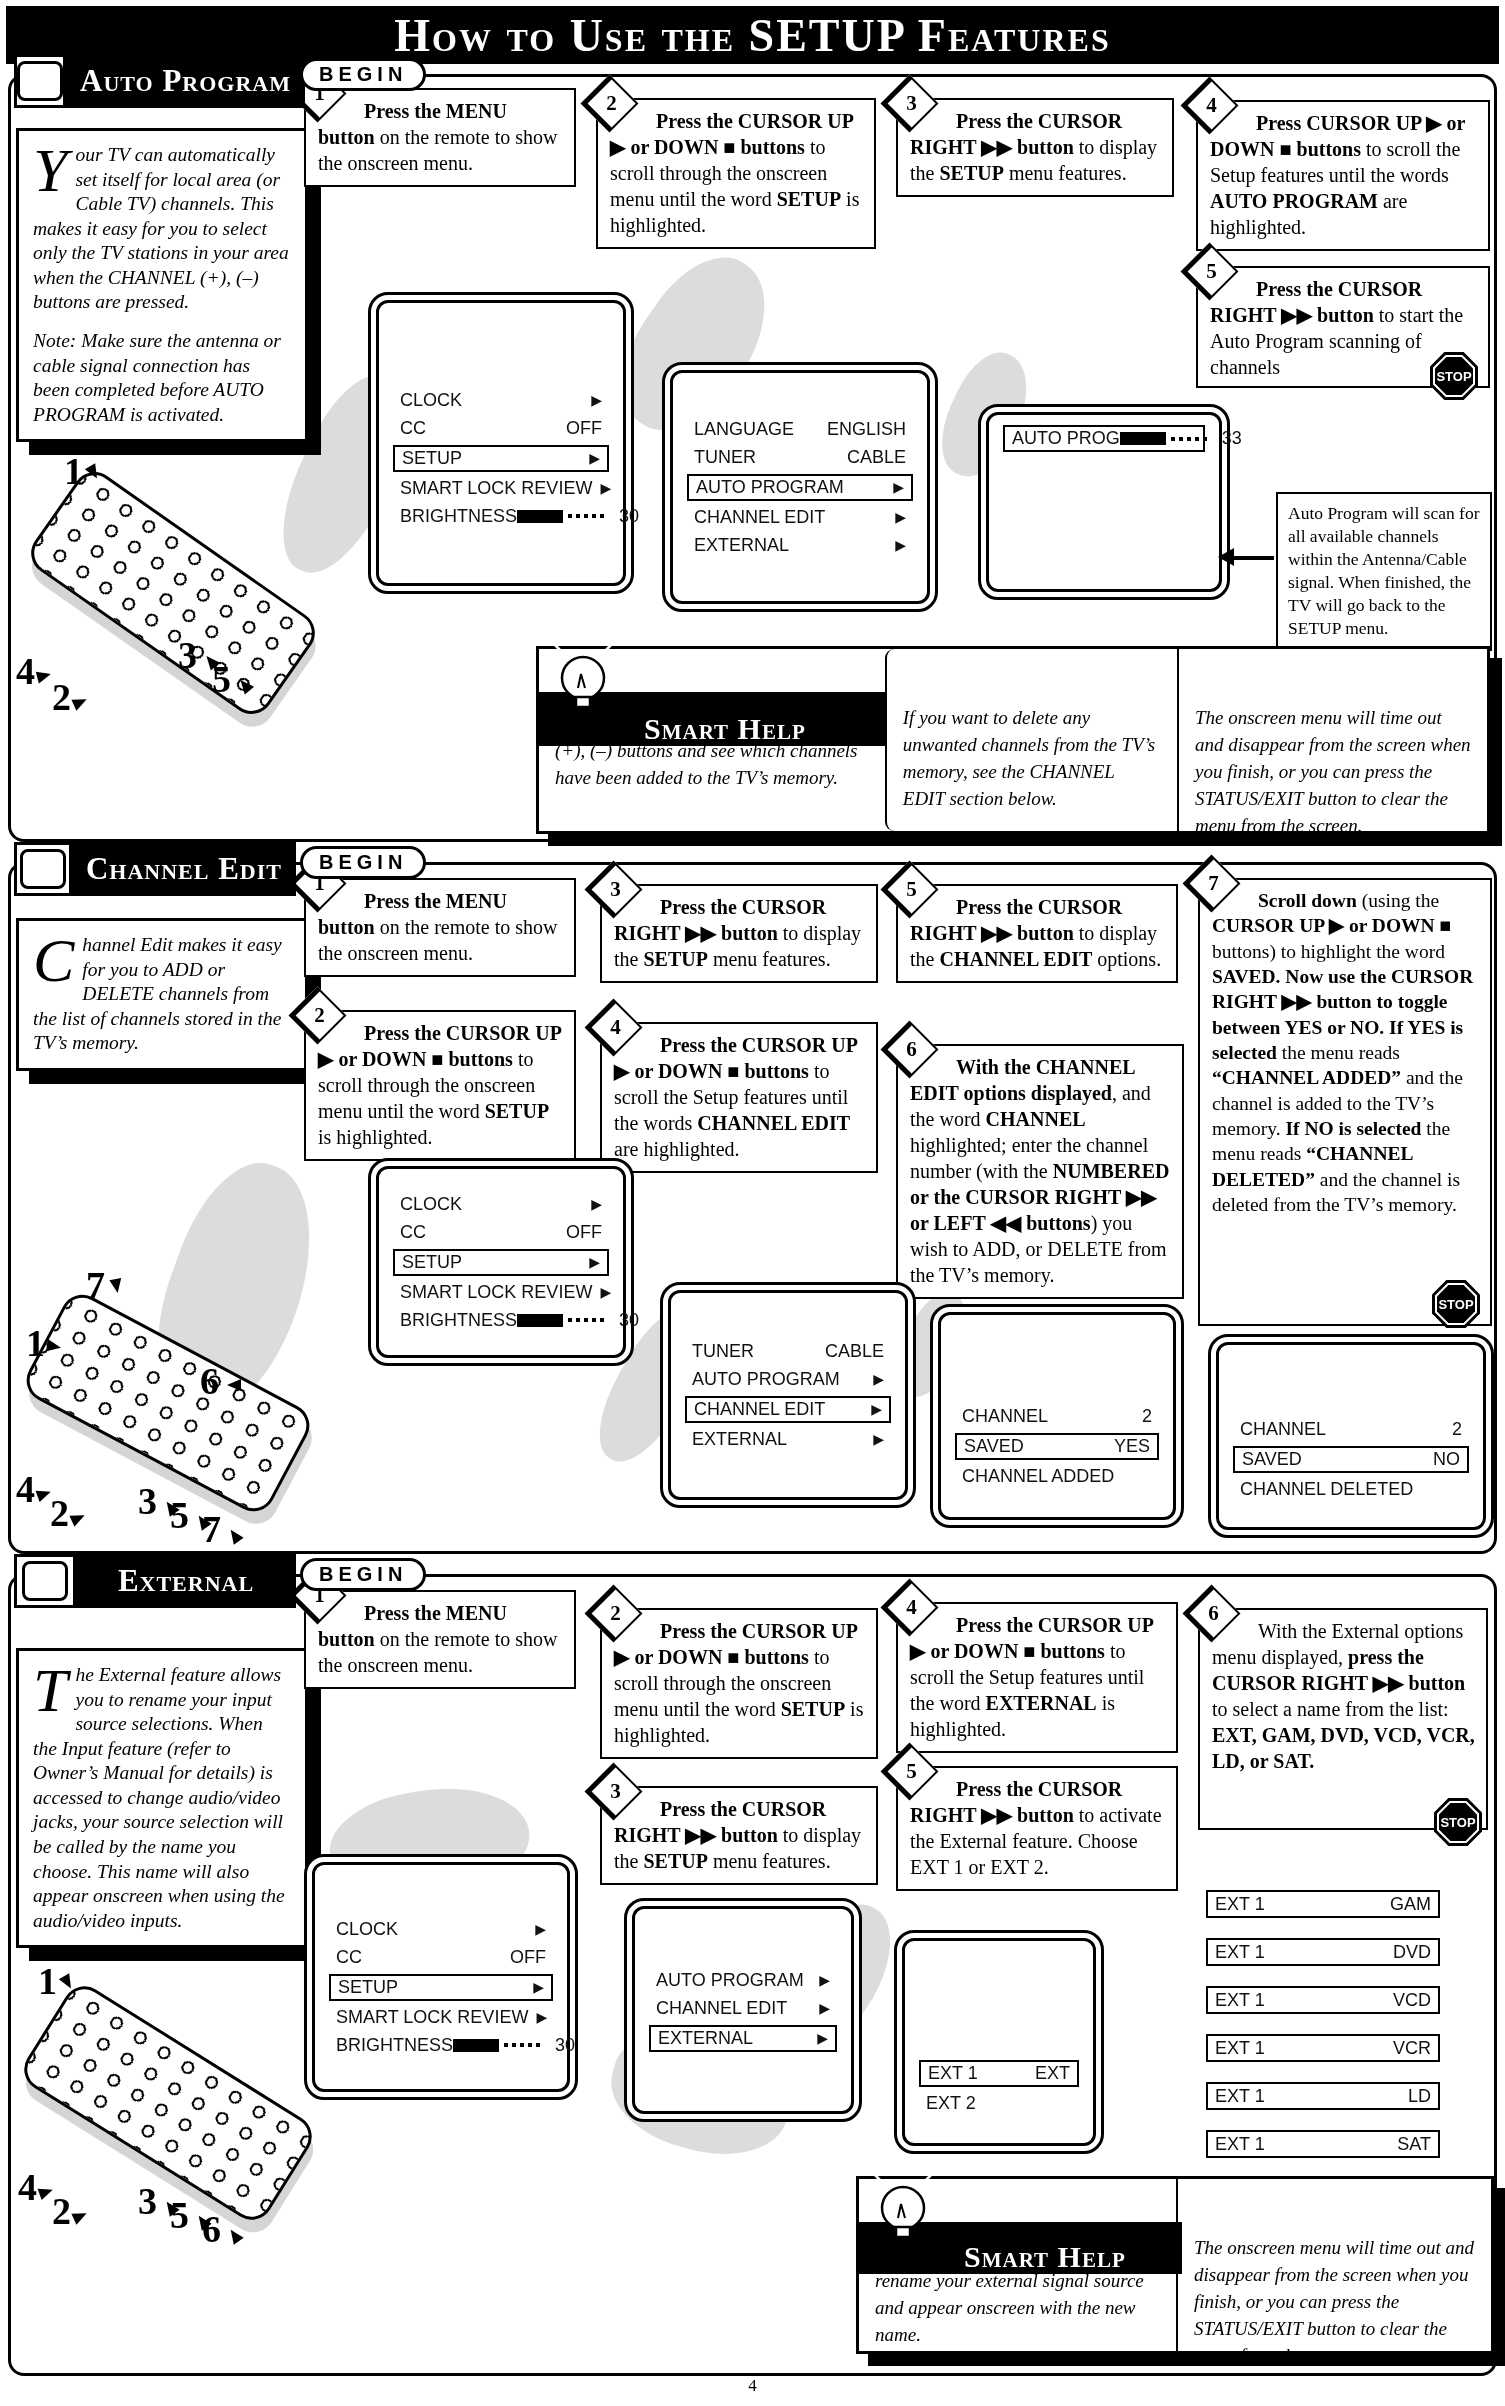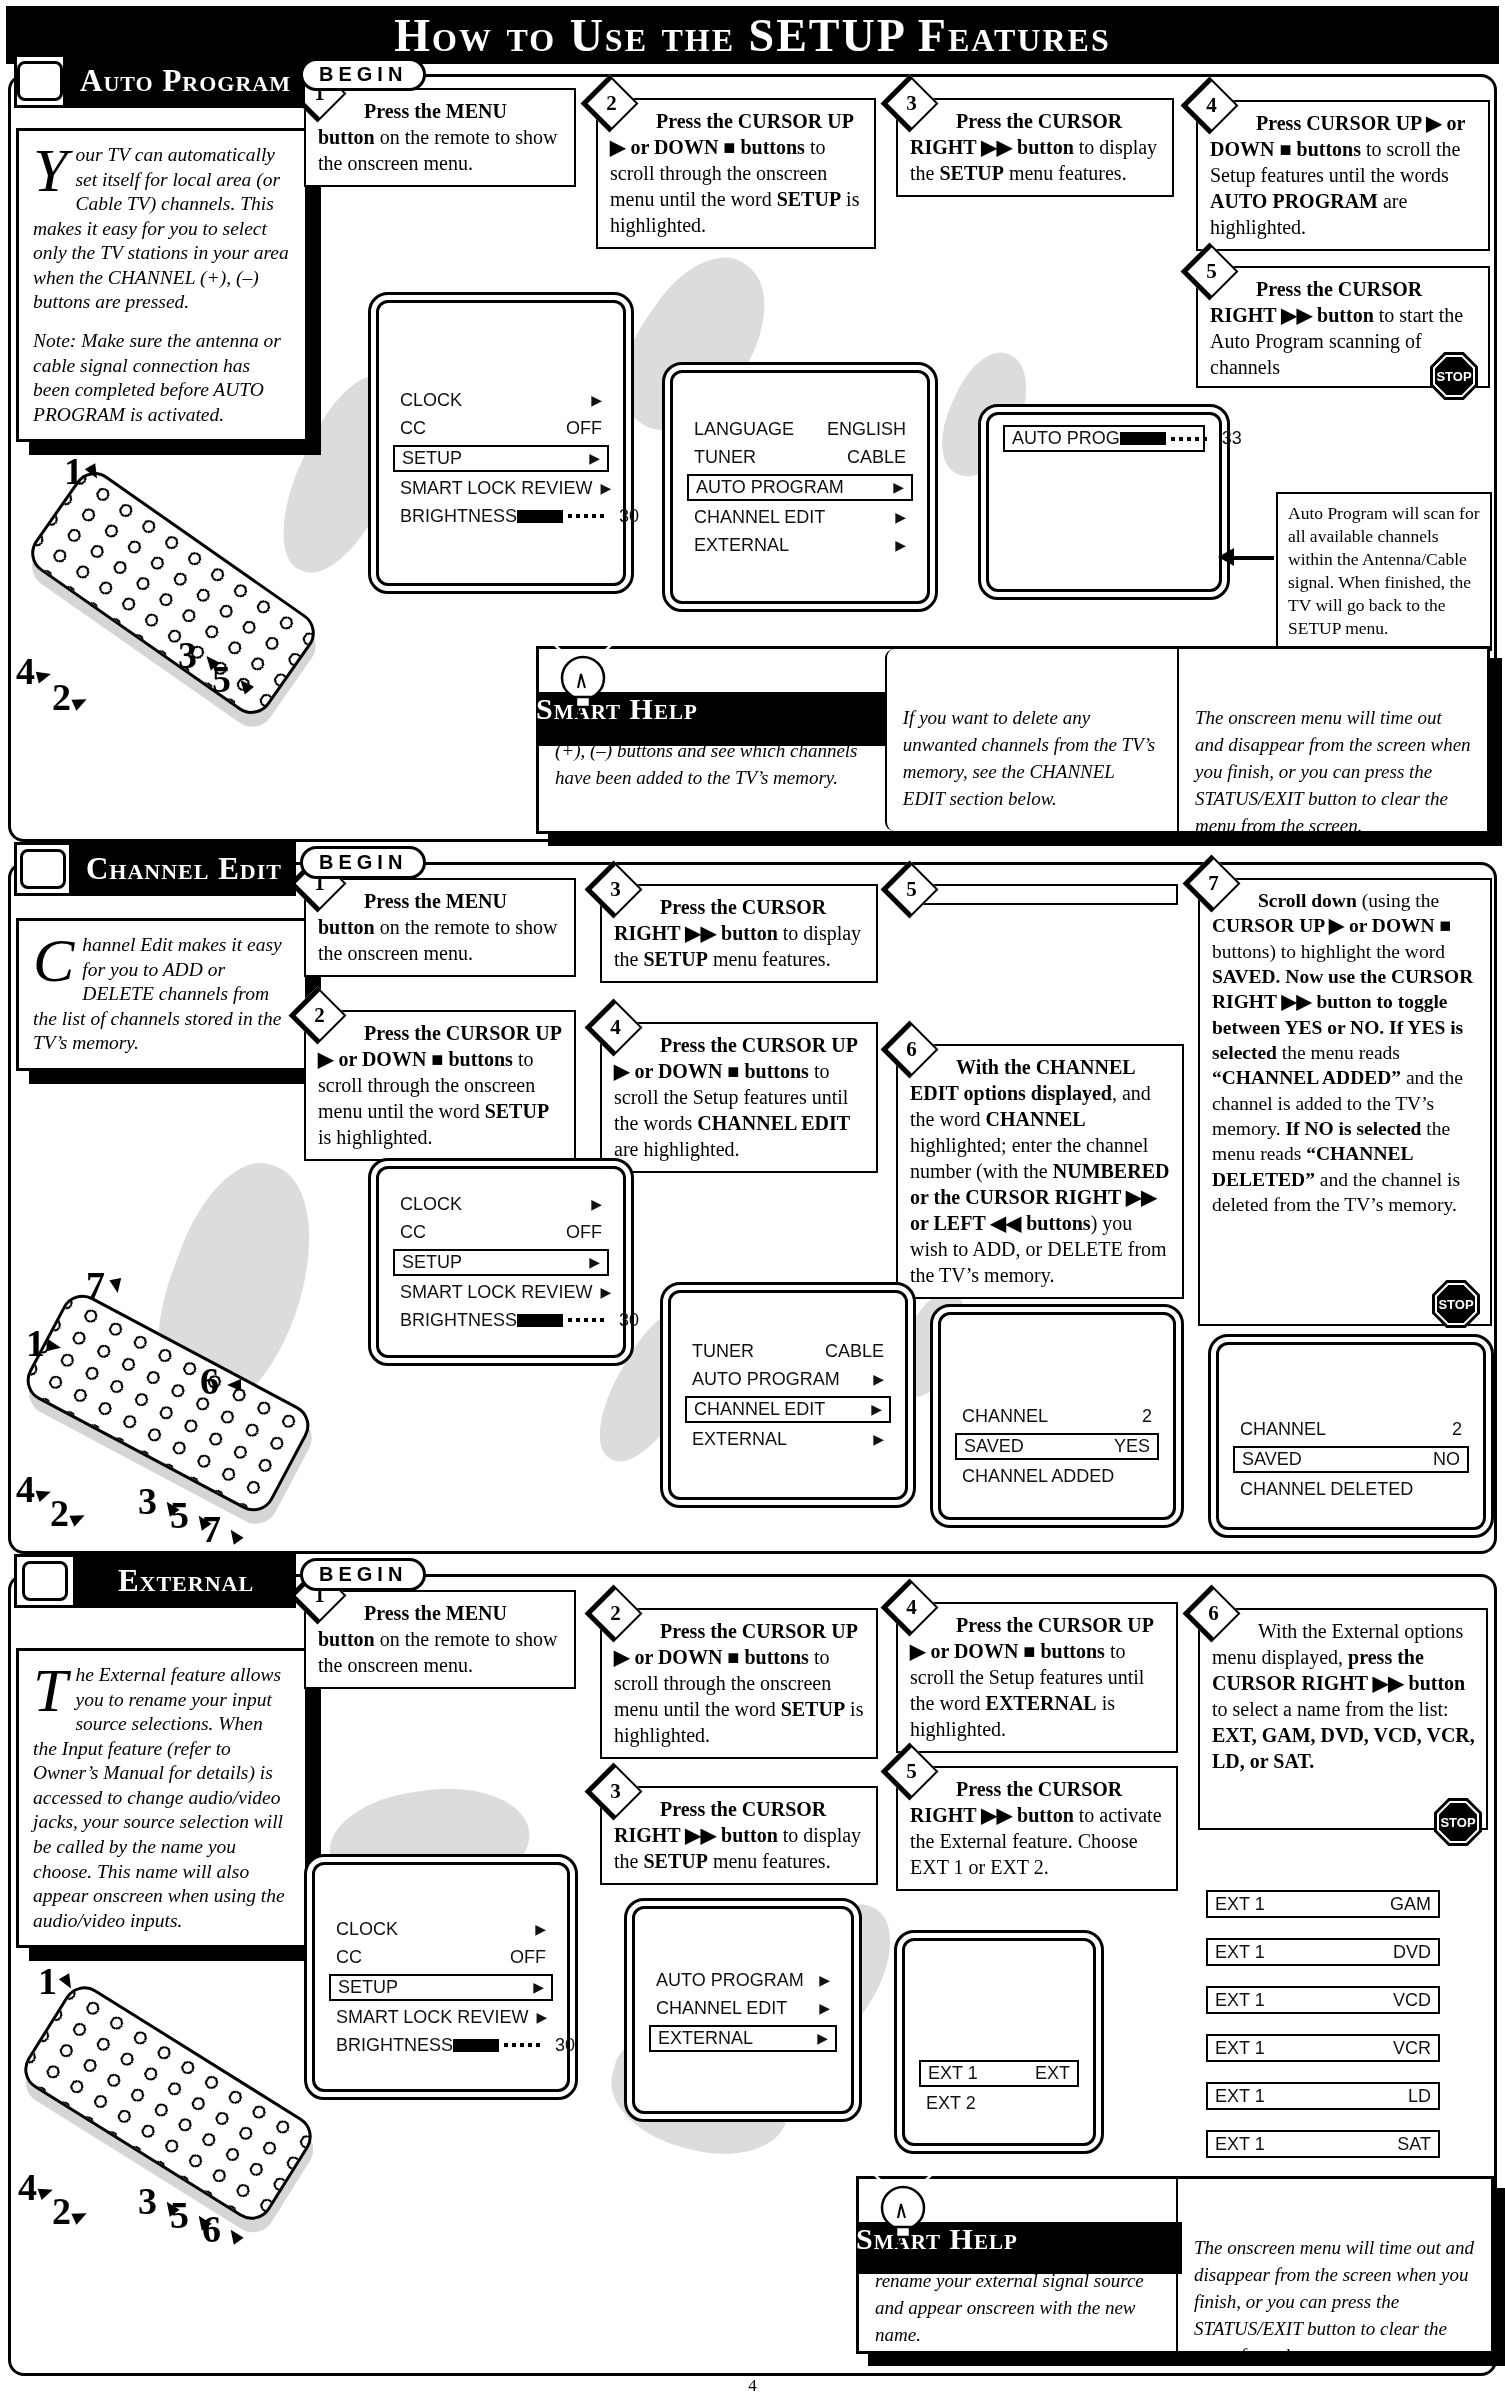--- a/index.html
+++ b/index.html
@@ -59,22 +59,22 @@
   .stop{position:absolute;width:48px;height:48px;z-index:6;background:#000;
         clip-path:polygon(30% 0,70% 0,100% 30%,100% 70%,70% 100%,30% 100%,0 70%,0 30%);
         display:flex;align-items:center;justify-content:center;}
   .stop::before{content:"";position:absolute;inset:3px;background:#fff;clip-path:polygon(30% 0,70% 0,100% 30%,100% 70%,70% 100%,30% 100%,0 70%,0 30%);}
   .stop::after{content:"";position:absolute;inset:5px;background:#000;clip-path:polygon(30% 0,70% 0,100% 30%,100% 70%,70% 100%,30% 100%,0 70%,0 30%);}
   .stop span{position:relative;z-index:1;color:#fff;font-family:"Liberation Sans",sans-serif;font-weight:bold;font-size:13px;}
 
   
   .shelp{position:absolute;z-index:4;background:#fff;border:3px solid #000;box-shadow:12px 12px 0 #000;
          display:flex;box-sizing:border-box;font-style:italic;}
-  .shband{position:absolute;background:#000;color:#fff;display:flex;align-items:flex-start;z-index:5;
-          font-variant:small-caps;font-weight:bold;font-size:30px;letter-spacing:1px;box-sizing:border-box;margin-top:46px;}
+  .shband{position:absolute;background:#000;color:#fff;display:flex;align-items:flex-end;z-index:5;
+          font-variant:small-caps;font-weight:bold;font-size:30px;letter-spacing:1px;padding-left:108px;box-sizing:border-box;margin-top:46px;}
   .shcol{font-size:19px;line-height:1.42;padding:14px 16px;box-sizing:border-box;}
   .shcol + .shcol{border-left:2.5px solid #000;}
   .bulb{position:absolute;z-index:6;}
 
   
   .remote{position:absolute;z-index:2;}
   .rbody{position:absolute;border:3.5px solid #000;border-radius:22px;background-color:#fff;
          background-image:radial-gradient(circle,transparent 0 4.5px,#000 4.5px 6.5px,transparent 6.5px);
          background-size:25px 28px;background-position:8px 12px;box-shadow:-10px 8px 0 #d5d5d5;}
   .callout{position:absolute;z-index:5;font-weight:bold;font-size:38px;line-height:1;}
@@ -280,20 +280,21 @@
   <div class="step" style="left:600px;top:1022px;width:278px;">
     <span class="dn">
         <i>4</i>
       </span>
     <span class="stext"><b>Press the CURSOR UP ▶ or DOWN ■ buttons</b> to scroll the Setup features until the words <b>CHANNEL EDIT</b> are highlighted.</span>
   </div>
   <div class="step" style="left:896px;top:884px;width:282px;">
     <span class="dn">
         <i>5</i>
       </span>
+    <span class="stext"><b>Press the CURSOR RIGHT ▶▶ button</b> to display the <b>CHANNEL EDIT</b> options.</span>
   </div>
   <div class="step" style="left:896px;top:1044px;width:288px;">
     <span class="dn">
         <i>6</i>
       </span>
     <span class="stext"><b>With the CHANNEL EDIT options displayed</b>, and the word <b>CHANNEL</b> highlighted; enter the channel number (with the <b>NUMBERED or the CURSOR RIGHT ▶▶ or LEFT ◀◀ buttons</b>) you wish to ADD, or DELETE from the TV’s memory.</span>
   </div>
   <div class="step" style="left:1198px;top:878px;width:294px;height:448px;font-size:19.5px;">
     <span class="dn">
         <i>7</i>

